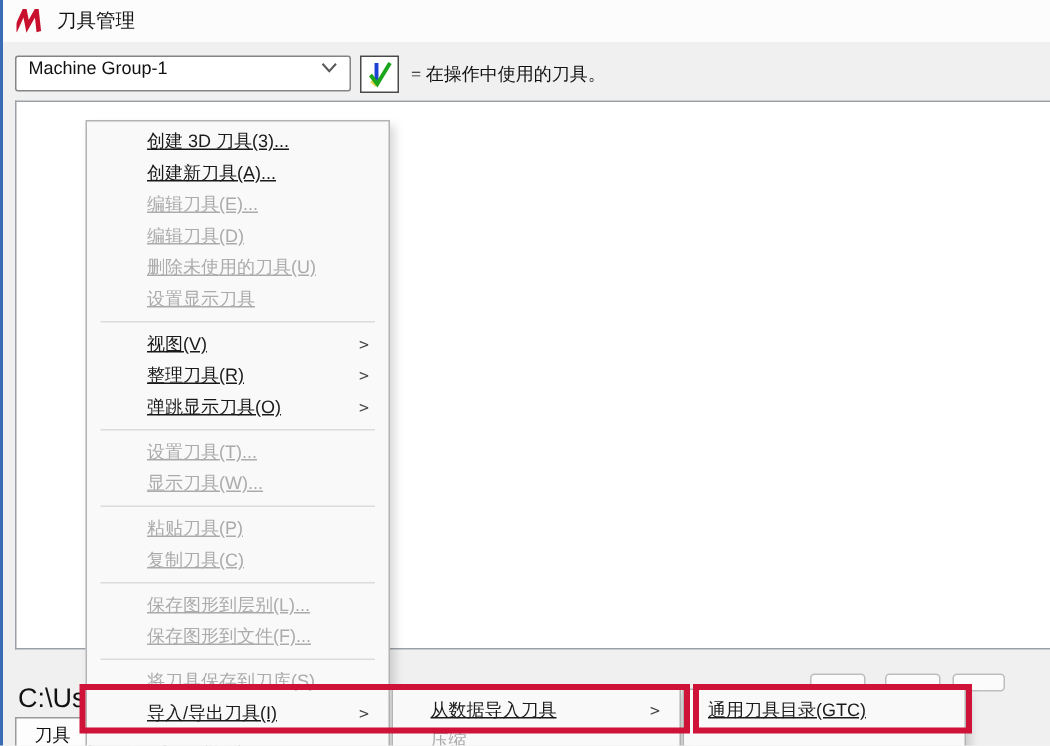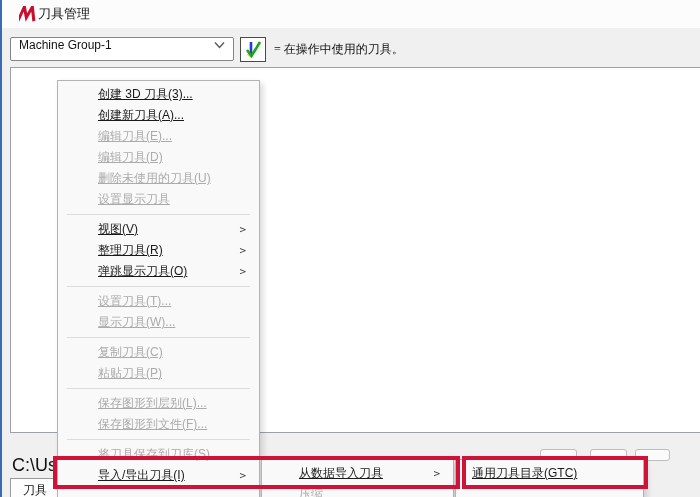--- a/index.html
+++ b/index.html
@@ -7,21 +7,21 @@
   body { font-family:"Liberation Sans", sans-serif; background:#e8e8e8; }
 
   #window {
     position:relative; width:700px; height:497px; overflow:hidden;
     background:#f0f0f0; border-left:2px solid #3a6cb5;
   }
 
   
   .titlebar {
     position:absolute; left:0; top:0; right:0; height:28px;
-    background:#fcfcfc; display:flex; align-items:center; padding-left:17px; gap:1px;
+    background:#fcfcfc; display:flex; align-items:center; padding-left:9px; gap:9px;
   }
   .titlebar .app-icon { width:18px; height:16px; display:inline-block; }
   .titlebar .title { font-size:13px; color:#111; }
 
   
   .dropdown {
     position:absolute; left:8px; top:37px; width:224px; height:24px;
     background:#fff; border:1px solid #848484; border-radius:2px;
     display:flex; align-items:flex-start; padding:0 8px; font-size:12px; color:#111;
   }
@@ -71,21 +71,21 @@
   }
   .mi.disabled { color:#ababab; }
   .mi .arrow {
     position:absolute; right:13px; top:0; font-size:11px; color:#444;
     font-family:"DejaVu Sans Mono", monospace;
   }
   .sep { height:1px; background:#dcdcdc; margin:4px 9px; }
   #menu1 { left:55px; top:80px; width:203px; height:420px; }
   #menu1 .mi { padding-left:40px; }
   #menu2 { left:259px; top:459px; width:193px; height:45px; }
-  #menu2 .mi { padding-left:25px;margin-left:12px; }
+  #menu2 .mi { padding-left:25px; }
   #menu3 { left:453px; top:459px; width:189px; height:45px; }
   #menu3 .mi { padding-left:16px; }
 
   
   .redbox { position:absolute; border:4px solid #cf1237; z-index:30; }
   #redbox-a { left:51px; top:456px; width:407px; height:33px; }
   #redbox-b { left:460px; top:456px; width:186px; height:33px; }
 </style>
 </head>
 <body>
@@ -141,22 +141,22 @@
     <div class="mi disabled"><span>删除未使用的刀具(U)</span></div>
     <div class="mi disabled"><span>设置显示刀具</span></div>
     <div class="sep"></div>
     <div class="mi"><span>视图(V)</span><span class="arrow">&gt;</span></div>
     <div class="mi"><span>整理刀具(R)</span><span class="arrow">&gt;</span></div>
     <div class="mi"><span>弹跳显示刀具(O)</span><span class="arrow">&gt;</span></div>
     <div class="sep"></div>
     <div class="mi disabled"><span>设置刀具(T)...</span></div>
     <div class="mi disabled"><span>显示刀具(W)...</span></div>
     <div class="sep"></div>
+    <div class="mi disabled"><span>粘贴刀具(P)</span></div>
     <div class="mi disabled"><span>复制刀具(C)</span></div>
-    <div class="mi disabled"><span>粘贴刀具(P)</span></div>
     <div class="sep"></div>
     <div class="mi disabled"><span>保存图形到层别(L)...</span></div>
     <div class="mi disabled"><span>保存图形到文件(F)...</span></div>
     <div class="sep"></div>
     <div class="mi disabled"><span>将刀具保存到刀库(S)...</span></div>
     <div class="mi"><span>导入/导出刀具(I)</span><span class="arrow">&gt;</span></div>
   </div>
 
   <div class="menu" id="menu2">
     <div class="mi"><span>从数据导入刀具</span><span class="arrow">&gt;</span></div>

